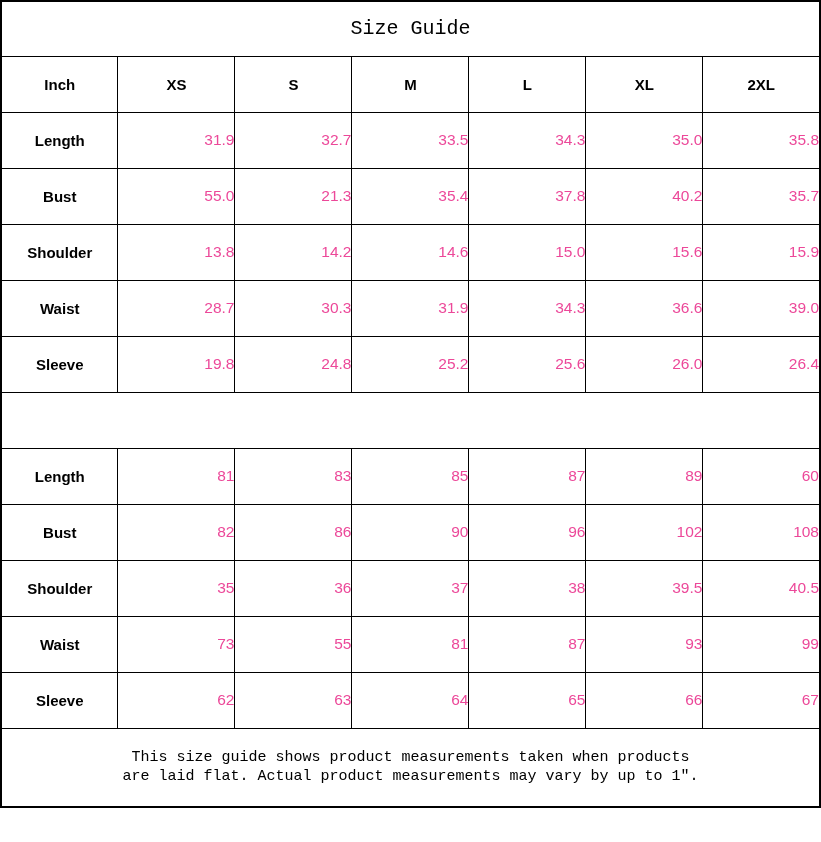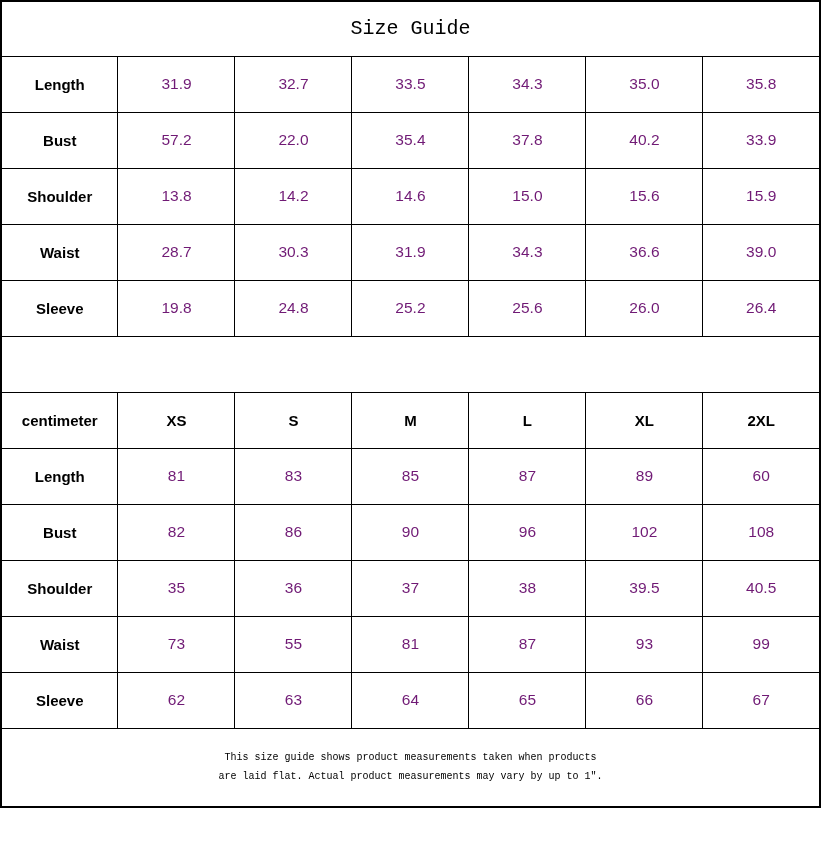--- a/index.html
+++ b/index.html
@@ -38,26 +38,27 @@
     color: #000000;
   }
   .rl {
     font-weight: bold;
     font-size: 15px;
     color: #000000;
   }
   .vc {
     font-weight: normal;
     font-size: 15.5px;
-    color: #701a75;
+    color: #ec4899;
+    text-align: right;
   }
   .gap-cell { background: #ffffff; }
   .footer-cell {
     font-family: "Liberation Mono", "DejaVu Sans Mono", monospace;
-    font-size: 10px;
+    font-size: 15px;
     line-height: 19px;
     color: #000000;
     vertical-align: middle;
   }
 </style>
 </head>
 <body>
 
 <table class="size-guide">
   <colgroup>
@@ -67,39 +68,48 @@
       <col>
       <col>
       <col>
       <col>
   </colgroup>
   <tbody>
     <tr class="r-title">
       <td colspan="7" class="title-cell">Size Guide</td>
     </tr>
 
+    <tr class="r-mid">
+      <th class="hc">Inch</th>
+      <th class="hc">XS</th>
+      <th class="hc">S</th>
+      <th class="hc">M</th>
+      <th class="hc">L</th>
+      <th class="hc">XL</th>
+      <th class="hc">2XL</th>
+    </tr>
 
     <tr class="r-mid">
       <th class="rl">Length</th>
       <td class="vc">31.9</td>
       <td class="vc">32.7</td>
       <td class="vc">33.5</td>
       <td class="vc">34.3</td>
       <td class="vc">35.0</td>
       <td class="vc">35.8</td>
     </tr>
 
     <tr class="r-mid">
       <th class="rl">Bust</th>
-      <td class="vc">57.2</td>
-      <td class="vc">22.0</td>
+      <td class="vc">55.0</td>
+      <td class="vc">21.3</td>
       <td class="vc">35.4</td>
       <td class="vc">37.8</td>
       <td class="vc">40.2</td>
-      <td class="vc">33.9</td>
+      <td class="vc">35.7</td>
     </tr>
 
     <tr class="r-mid">
       <th class="rl">Shoulder</th>
       <td class="vc">13.8</td>
       <td class="vc">14.2</td>
       <td class="vc">14.6</td>
       <td class="vc">15.0</td>
       <td class="vc">15.6</td>
       <td class="vc">15.9</td>
@@ -122,29 +132,20 @@
       <td class="vc">25.2</td>
       <td class="vc">25.6</td>
       <td class="vc">26.0</td>
       <td class="vc">26.4</td>
     </tr>
 
     <tr class="r-mid">
       <td colspan="7" class="gap-cell"></td>
     </tr>
 
-    <tr class="r-mid">
-      <th class="hc">centimeter</th>
-      <th class="hc">XS</th>
-      <th class="hc">S</th>
-      <th class="hc">M</th>
-      <th class="hc">L</th>
-      <th class="hc">XL</th>
-      <th class="hc">2XL</th>
-    </tr>
 
     <tr class="r-mid">
       <th class="rl">Length</th>
       <td class="vc">81</td>
       <td class="vc">83</td>
       <td class="vc">85</td>
       <td class="vc">87</td>
       <td class="vc">89</td>
       <td class="vc">60</td>
     </tr>

